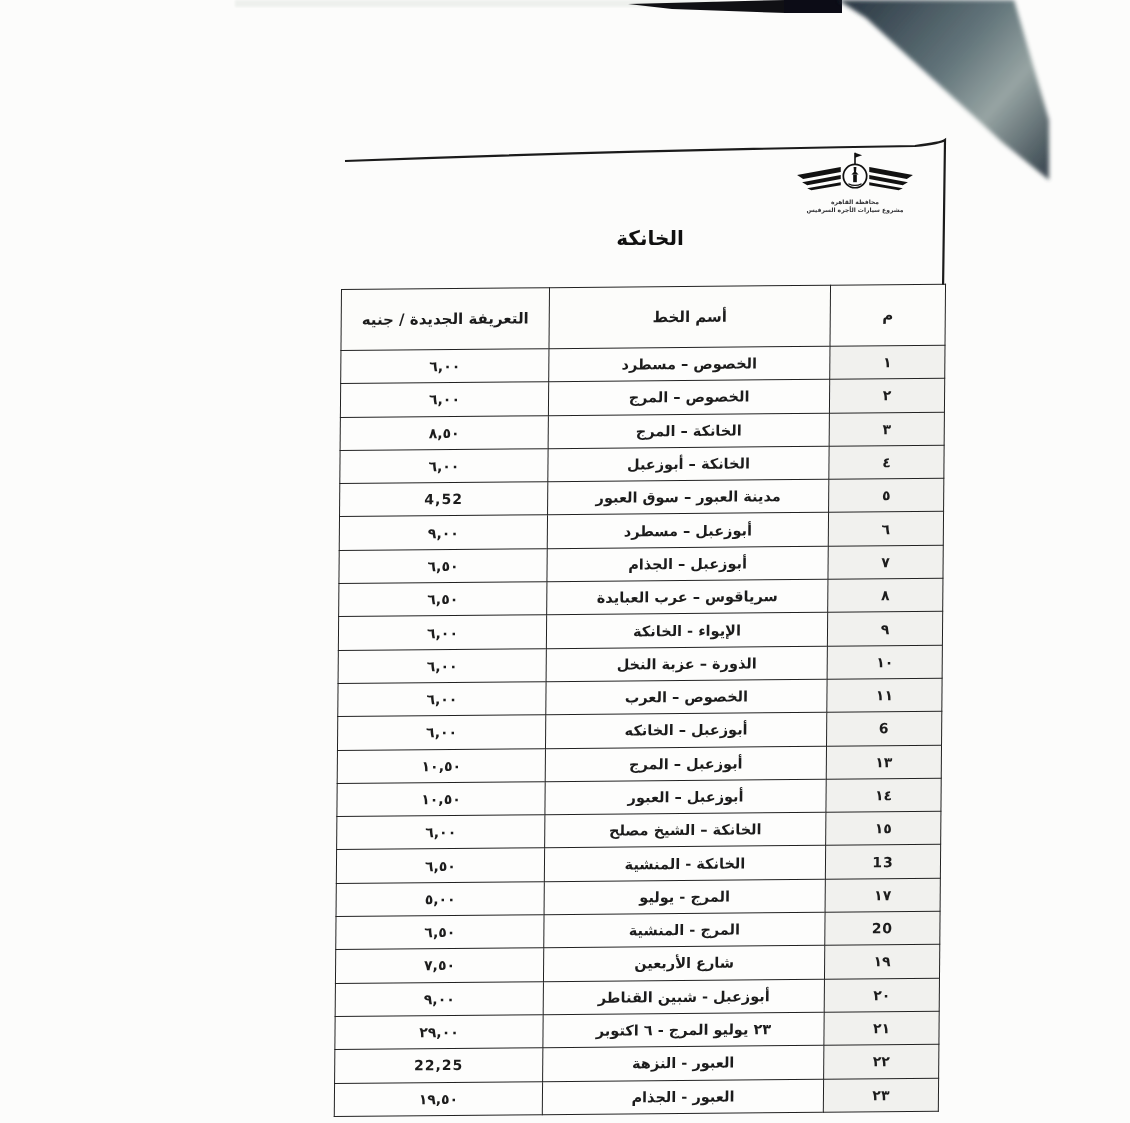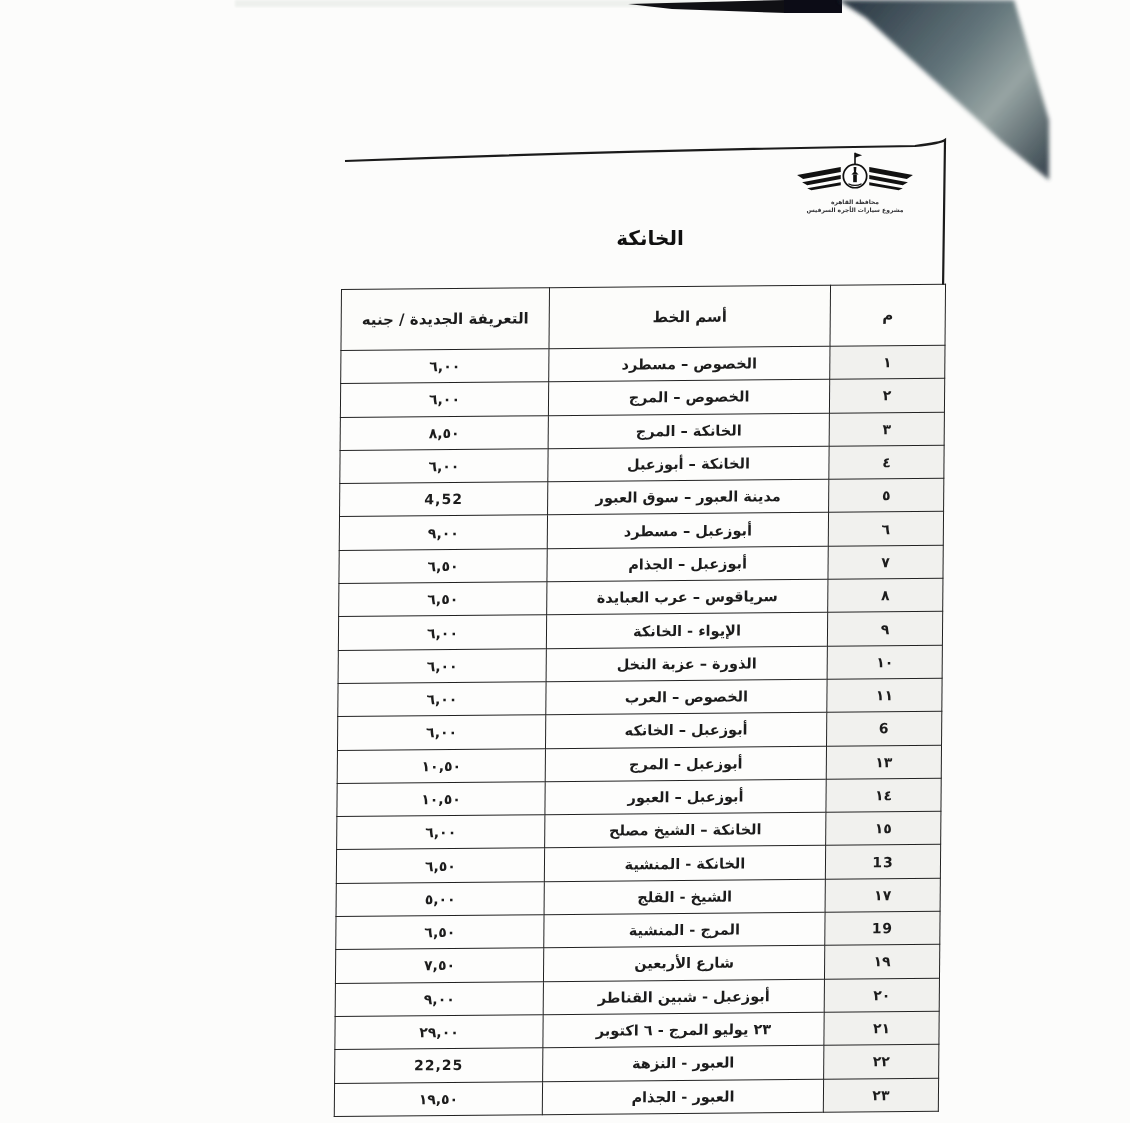--- a/index.html
+++ b/index.html
@@ -208,25 +208,25 @@
           <td class="line"><span>الخانكة – الشيخ مصلح</span></td>
           <td class="fare"><span class="ltr-num">٦,٠٠</span></td>
         </tr>
         <tr>
           <td class="idx"><span class="ltr-num">13</span></td>
           <td class="line"><span>الخانكة - المنشية</span></td>
           <td class="fare"><span class="ltr-num">٦,٥٠</span></td>
         </tr>
         <tr>
           <td class="idx"><span class="ltr-num">١٧</span></td>
-          <td class="line"><span>الشيخ - القلج</span></td>
+          <td class="line"><span>المرج - يوليو</span></td>
           <td class="fare"><span class="ltr-num">٥,٠٠</span></td>
         </tr>
         <tr>
-          <td class="idx"><span class="ltr-num">19</span></td>
+          <td class="idx"><span class="ltr-num">20</span></td>
           <td class="line"><span>المرج - المنشية</span></td>
           <td class="fare"><span class="ltr-num">٦,٥٠</span></td>
         </tr>
         <tr>
           <td class="idx"><span class="ltr-num">١٩</span></td>
           <td class="line"><span>شارع الأربعين</span></td>
           <td class="fare"><span class="ltr-num">٧,٥٠</span></td>
         </tr>
         <tr>
           <td class="idx"><span class="ltr-num">٢٠</span></td>

